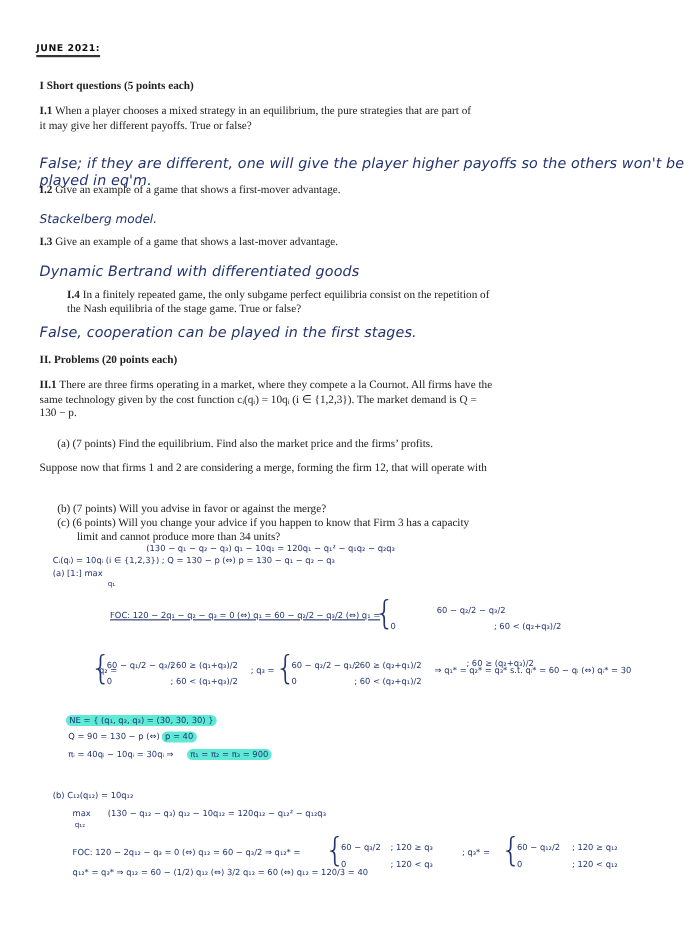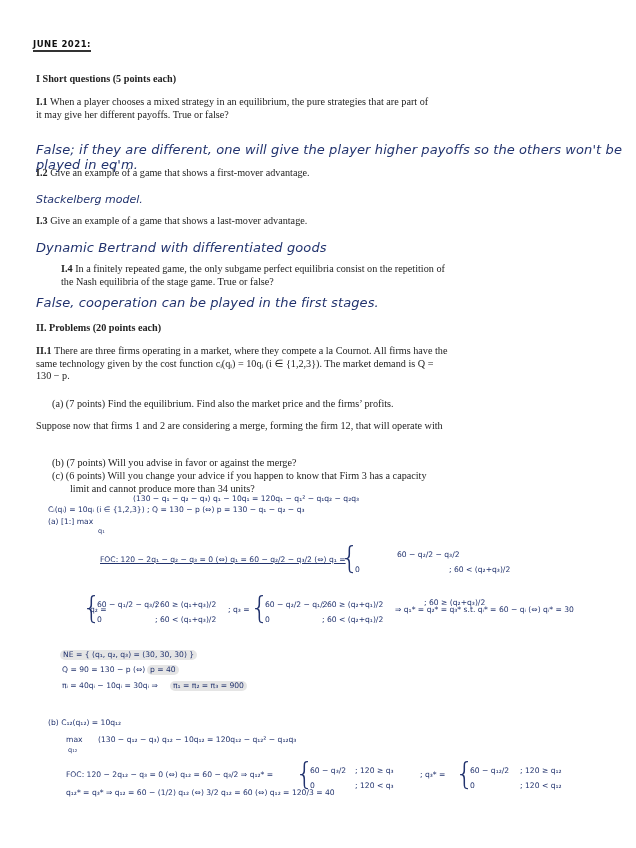--- a/index.html
+++ b/index.html
@@ -4,21 +4,21 @@
 <style>
   html, body { margin:0; padding:0; background:#ffffff; }
   body { width:636px; height:848px; position:relative; overflow:hidden; font-family:"Liberation Serif", serif; color:#1a1a1a; }
   .abs { position:absolute; }
   .print { font-family:"Liberation Serif", serif; font-size:10.2px; line-height:12.6px; color:#222; }
   .bold { font-weight:bold; }
   .hand { font-family:"DejaVu Sans", sans-serif; color:#22336e; font-style:italic; }
   .hand-lg { font-size:11px; }
   .hand-sm { font-size:13px; letter-spacing:0.1px; }
   .title { font-family:"DejaVu Sans", sans-serif; font-size:8.5px; font-weight:bold; color:#111; letter-spacing:0.5px; border-bottom:2px solid #333; padding-bottom:1px; }
-  .hl { background:#e5e5e5; border-radius:6px; padding:0 3px; }
+  .hl { background:#5eead4; border-radius:6px; padding:0 3px; }
   .math { font-family:"DejaVu Sans", sans-serif; color:#22336e; font-size:7.6px; line-height:10px; white-space:nowrap; }
   .brace { font-size:30px; line-height:28px; font-family:"DejaVu Sans", sans-serif; color:#22336e; font-weight:200; }
 </style>
 </head>
 <body>
 
 <div class="abs title" style="left:33px;top:39px;">JUNE 2021:</div>
 
 <div class="abs print bold" style="left:36px;top:73px;">I Short questions (5 points each)</div>
 

